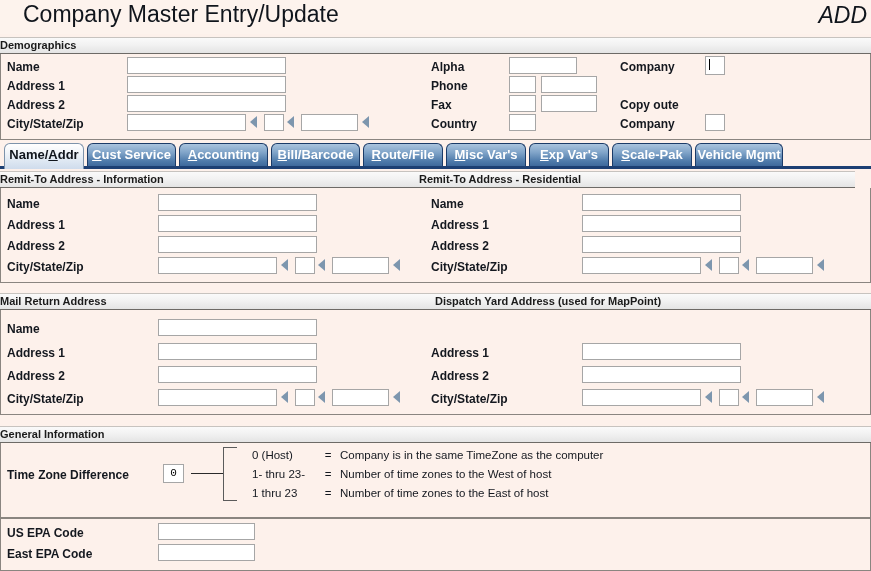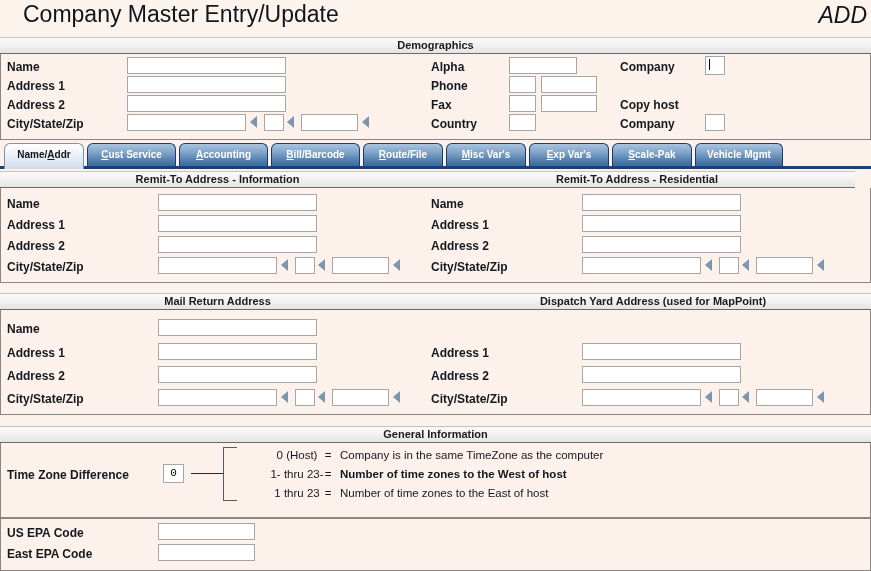--- a/index.html
+++ b/index.html
@@ -49,21 +49,20 @@
     border-bottom: 1px solid #6d6a66;
     overflow: hidden;
   }
   .sec-cap {
     position: absolute;
     top: 1px;
     font-size: 11px;
     font-weight: bold;
     color: #1b1b1b;
     white-space: nowrap;
-    text-align: center;
   }
 
   
   .panel {
     position: absolute;
     background: #fdf1eb;
     border: 1px solid #8a8580;
     border-top: none;
   }
 
@@ -125,21 +124,21 @@
   .tab {
     position: absolute;
     top: 0;
     height: 24px;
     border: 1px solid #1b3b68;
     border-bottom: none;
     border-radius: 6px 6px 0 0;
     background: linear-gradient(to bottom, #a9c2dd 0%, #7ca0c6 35%, #4f7bab 70%, #3a6characters 100%);
     background: linear-gradient(to bottom, #aac4de 0%, #7fa3c8 38%, #4e7aaa 75%, #3b6699 100%);
     color: #ffffff;
-    font-size: 10px;
+    font-size: 13px;
     font-weight: bold;
     text-align: center;
     line-height: 22px;
     white-space: nowrap;
     overflow: hidden;
   }
   .tab.active {
     background: linear-gradient(to bottom, #ffffff 0%, #f3f6fa 30%, #dde7f2 70%, #cfdcec 100%);
     color: #10151c;
     border-color: #7d93ab;
@@ -159,21 +158,21 @@
     border-left: 1px solid #5b5b5b;
     border-top: 1px solid #5b5b5b;
     border-bottom: 1px solid #5b5b5b;
   }
   .tz-row {
     position: absolute;
     font-size: 11.5px;
     color: #14181f;
     white-space: nowrap;
   }
-  .tz-key { position: absolute; text-align: center; }
+  .tz-key { position: absolute; text-align: left; }
   .tz-eq  { position: absolute; text-align: center; }
   .tz-desc{ position: absolute; text-align: right; }
 </style>
 </head>
 <body>
 
 <div id="app">
 
   <div class="titlebar">
     <div class="title-text">Company Master Entry/Update</div>
@@ -239,21 +238,21 @@
     <div class="lbl" style="left:430px; top:63px;">Country</div>
     <div class="inp" style="left:508px; top:60px; width:27px;">
         <span class="val"></span>
       </div>
 
     <div class="lbl" style="left:619px; top:6px;">Company</div>
     <div class="inp caret" style="left:704px; top:2px; width:20px; height:19px;">
         <span class="val"></span>
       </div>
 
-    <div class="lbl" style="left:619px; top:44px;">Copy host</div>
+    <div class="lbl" style="left:619px; top:44px;">Copy oute</div>
     <div class="lbl" style="left:619px; top:63px;">Company</div>
     <div class="inp" style="left:704px; top:60px; width:20px;">
         <span class="val"></span>
       </div>
   </div>
 
   <div class="tabstrip">
     <div class="tab active" style="left:4px; width:80px;">
       <span>Name/<u>A</u>ddr</span>
     </div>
@@ -426,21 +425,21 @@
 
     <div class="tz-lead" style="left:190px; top:30px; width:32px;"></div>
     <div class="tz-brk" style="left:222px; top:4px; width:14px; height:54px;"></div>
 
     <div class="tz-row tz-key" style="left:251px; top:6px;  width:90px;">0 (Host)</div>
     <div class="tz-row tz-eq" style="left:320px; top:6px;  width:14px;">=</div>
     <div class="tz-row tz-desc" style="left:339px; top:6px;">Company is in the same TimeZone as the computer</div>
 
     <div class="tz-row tz-key" style="left:251px; top:25px; width:90px;">1- thru 23-</div>
     <div class="tz-row tz-eq" style="left:320px; top:25px; width:14px;">=</div>
-    <div class="tz-row tz-desc" style="left:339px; top:25px;font-weight:bold;">Number of time zones to the West of host</div>
+    <div class="tz-row tz-desc" style="left:339px; top:25px;">Number of time zones to the West of host</div>
 
     <div class="tz-row tz-key" style="left:251px; top:44px; width:90px;">1  thru 23</div>
     <div class="tz-row tz-eq" style="left:320px; top:44px; width:14px;">=</div>
     <div class="tz-row tz-desc" style="left:339px; top:44px;">Number of time zones to the East of host</div>
   </div>
 
   <div class="panel" style="left:0; top:518px; width:871px; height:53px; border-top:1px solid #8a8580;">
     <div class="lbl" style="left:6px; top:7px;">US EPA Code</div>
     <div class="inp" style="left:157px; top:4px; width:97px;">
         <span class="val"></span>

